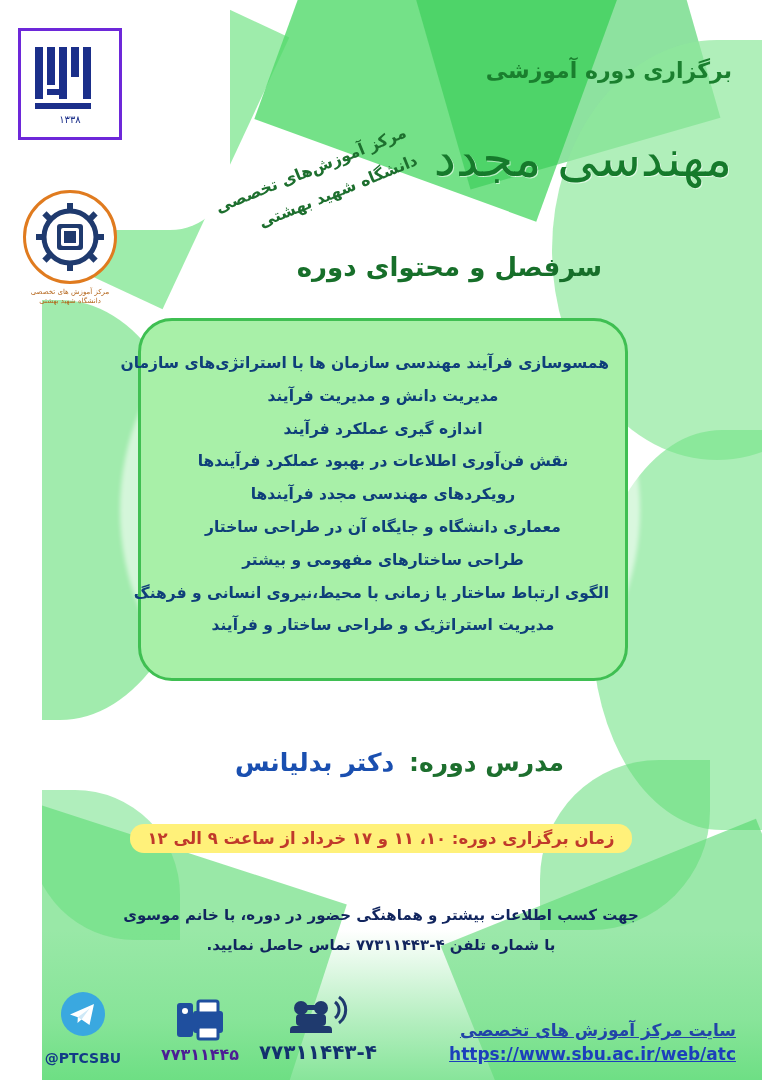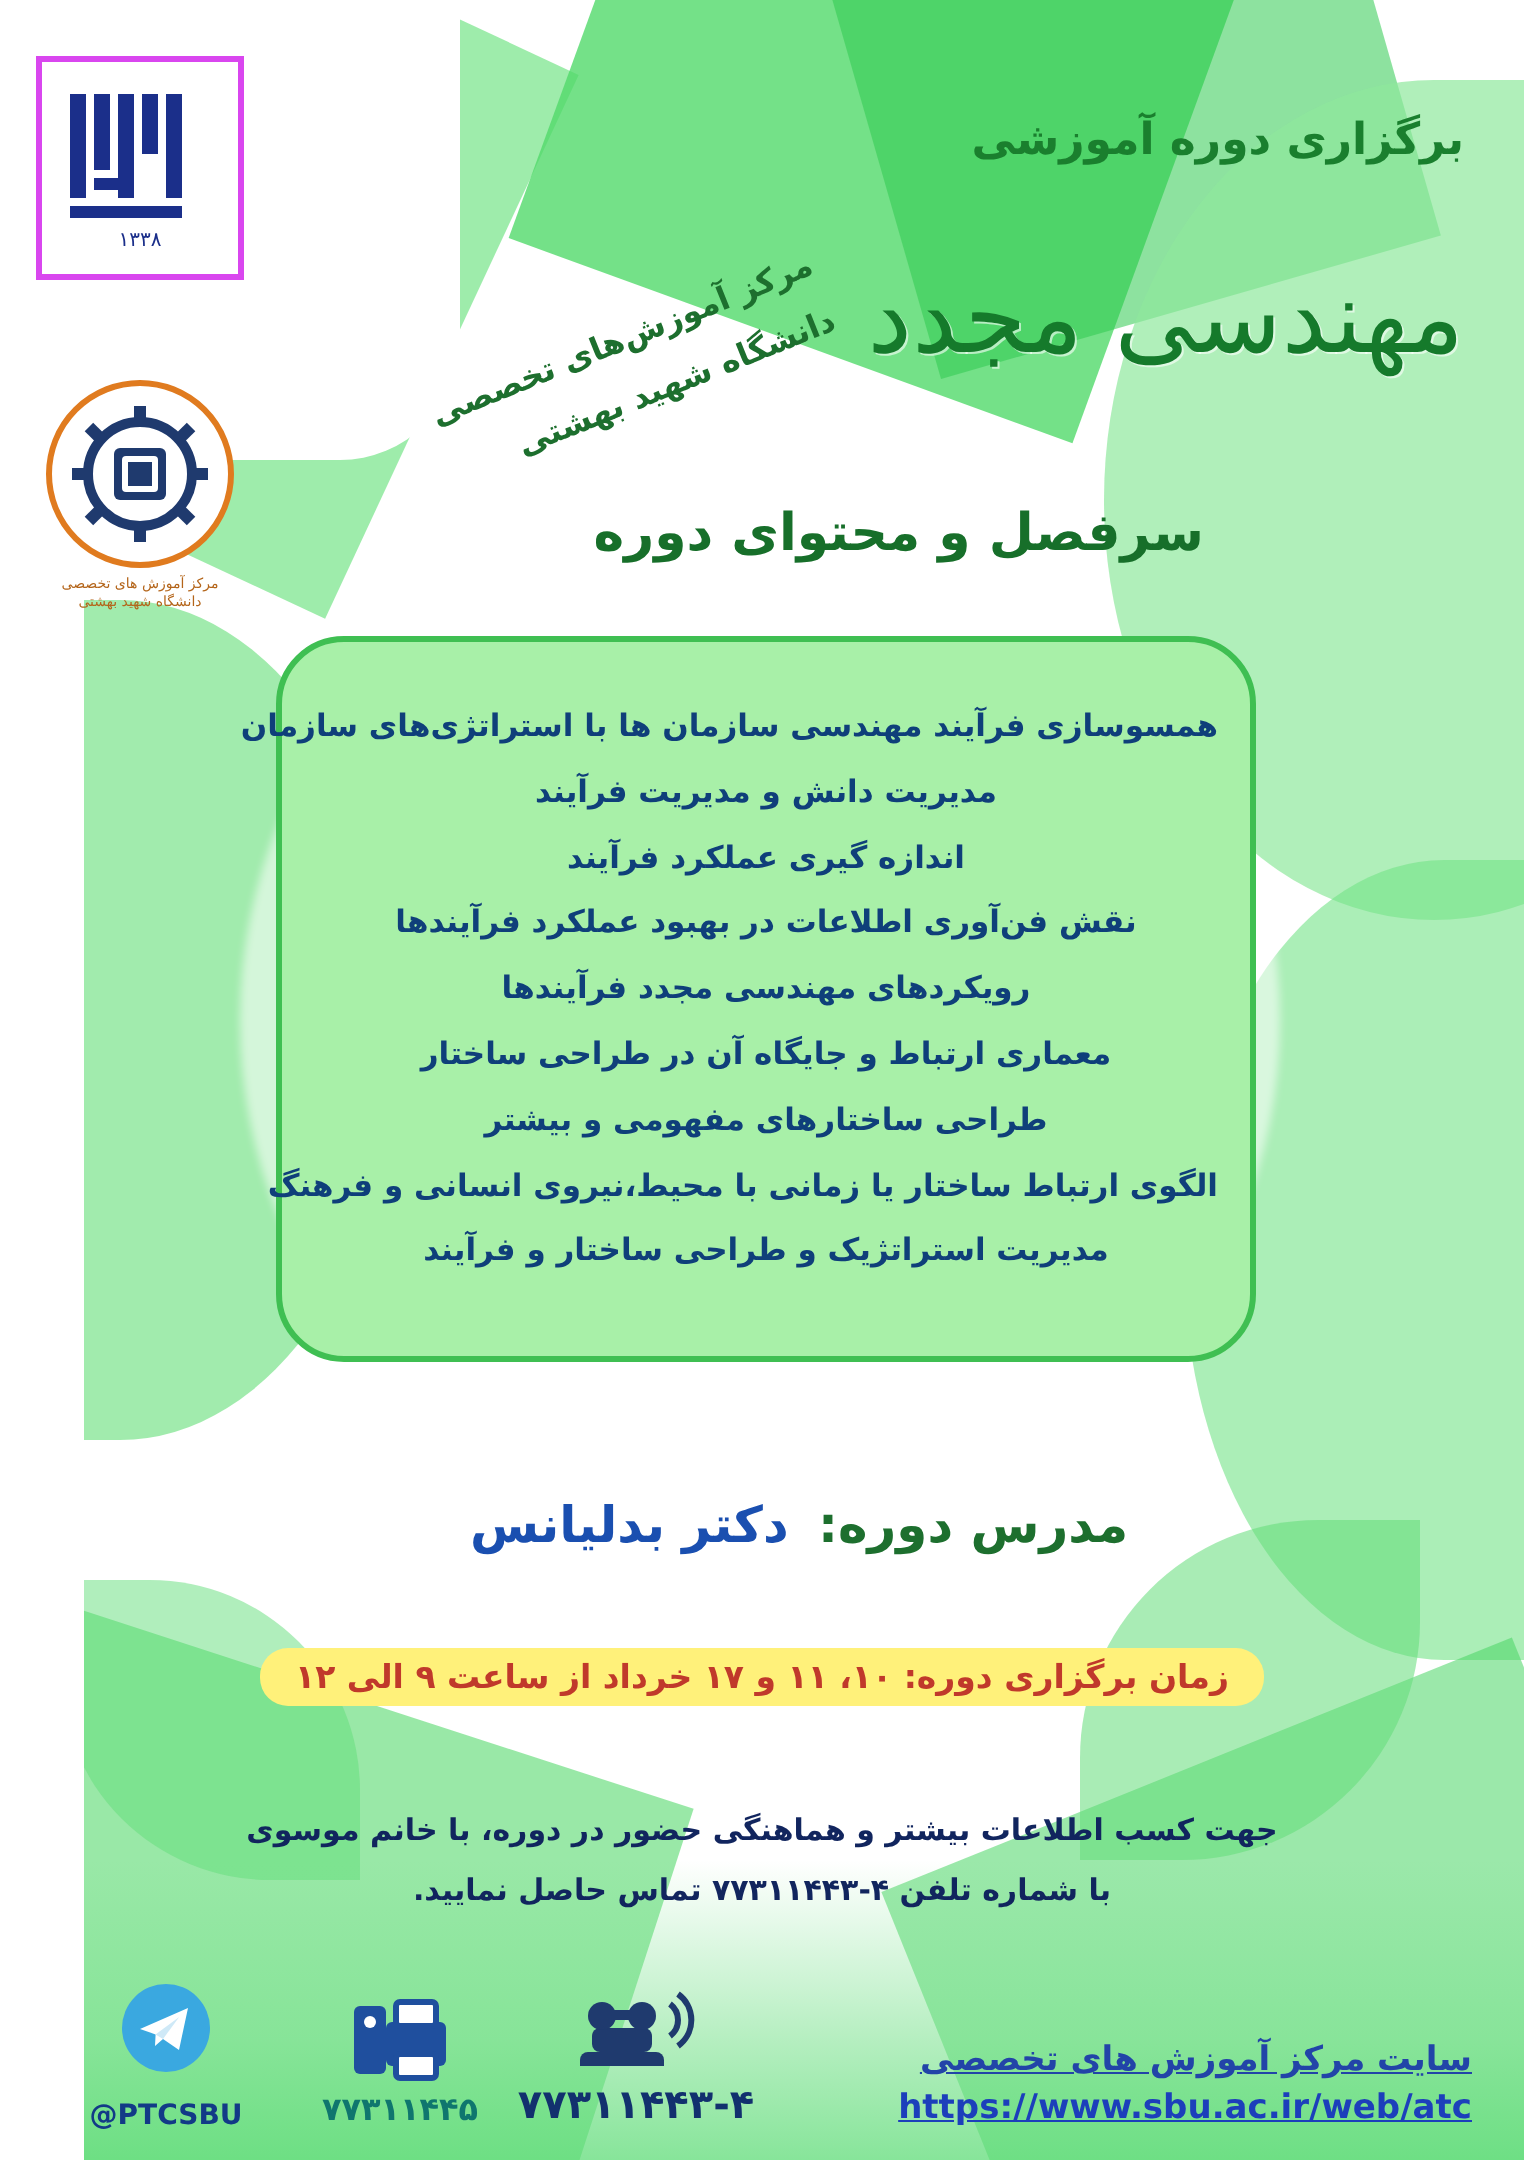--- a/index.html
+++ b/index.html
@@ -121,21 +121,21 @@
     background: #62dd79;
     border-radius: 0 70% 0 70%;
     opacity: .5;
   }
 
   
   .logo-sbu {
     position: absolute;
     left: 18px; top: 28px;
     width: 104px; height: 112px;
-    border: 3px solid #d946ef;
+    border: 3px solid #6d28d9;
     box-sizing: border-box;
     background: #ffffff;
     display: flex; align-items: center; justify-content: center;
   }
   .logo-sbu svg { display: block; }
 
   .logo-atc {
     position: absolute;
     left: 22px; top: 190px;
     width: 96px; height: 120px;
@@ -284,21 +284,21 @@
 
   .fax-block {
     position: absolute;
     left: 140px; bottom: 16px;
     width: 120px;
     text-align: center;
   }
   .fax-block .num {
     font-size: 16px;
     font-weight: bold;
-    color: #0f766e;
+    color: #4c1d95;
     direction: ltr;
     margin-top: 2px;
   }
 
   .tel-block {
     position: absolute;
     left: 248px; bottom: 16px;
     width: 140px;
     text-align: center;
   }
@@ -403,21 +403,21 @@
   </div>
 
   <div class="section-title">سرفصل و محتوای دوره</div>
 
   <div class="content-box">
     <div class="line">همسوسازی فرآیند مهندسی سازمان ها با استراتژی‌های سازمان</div>
     <div class="line">مدیریت دانش و مدیریت فرآیند</div>
     <div class="line">اندازه گیری عملکرد فرآیند</div>
     <div class="line">نقش فن‌آوری اطلاعات در بهبود عملکرد فرآیندها</div>
     <div class="line">رویکردهای مهندسی مجدد فرآیندها</div>
-    <div class="line">معماری ارتباط و جایگاه آن در طراحی ساختار</div>
+    <div class="line">معماری دانشگاه و جایگاه آن در طراحی ساختار</div>
     <div class="line">طراحی ساختارهای مفهومی و بیشتر</div>
     <div class="line">الگوی ارتباط ساختار یا زمانی با محیط،نیروی انسانی و فرهنگ</div>
     <div class="line">مدیریت استراتژیک و طراحی ساختار و فرآیند</div>
   </div>
 
   <div class="instructor">
     <span>مدرس دوره:</span>
     <span class="name">دکتر بدلیانس</span>
   </div>
 

